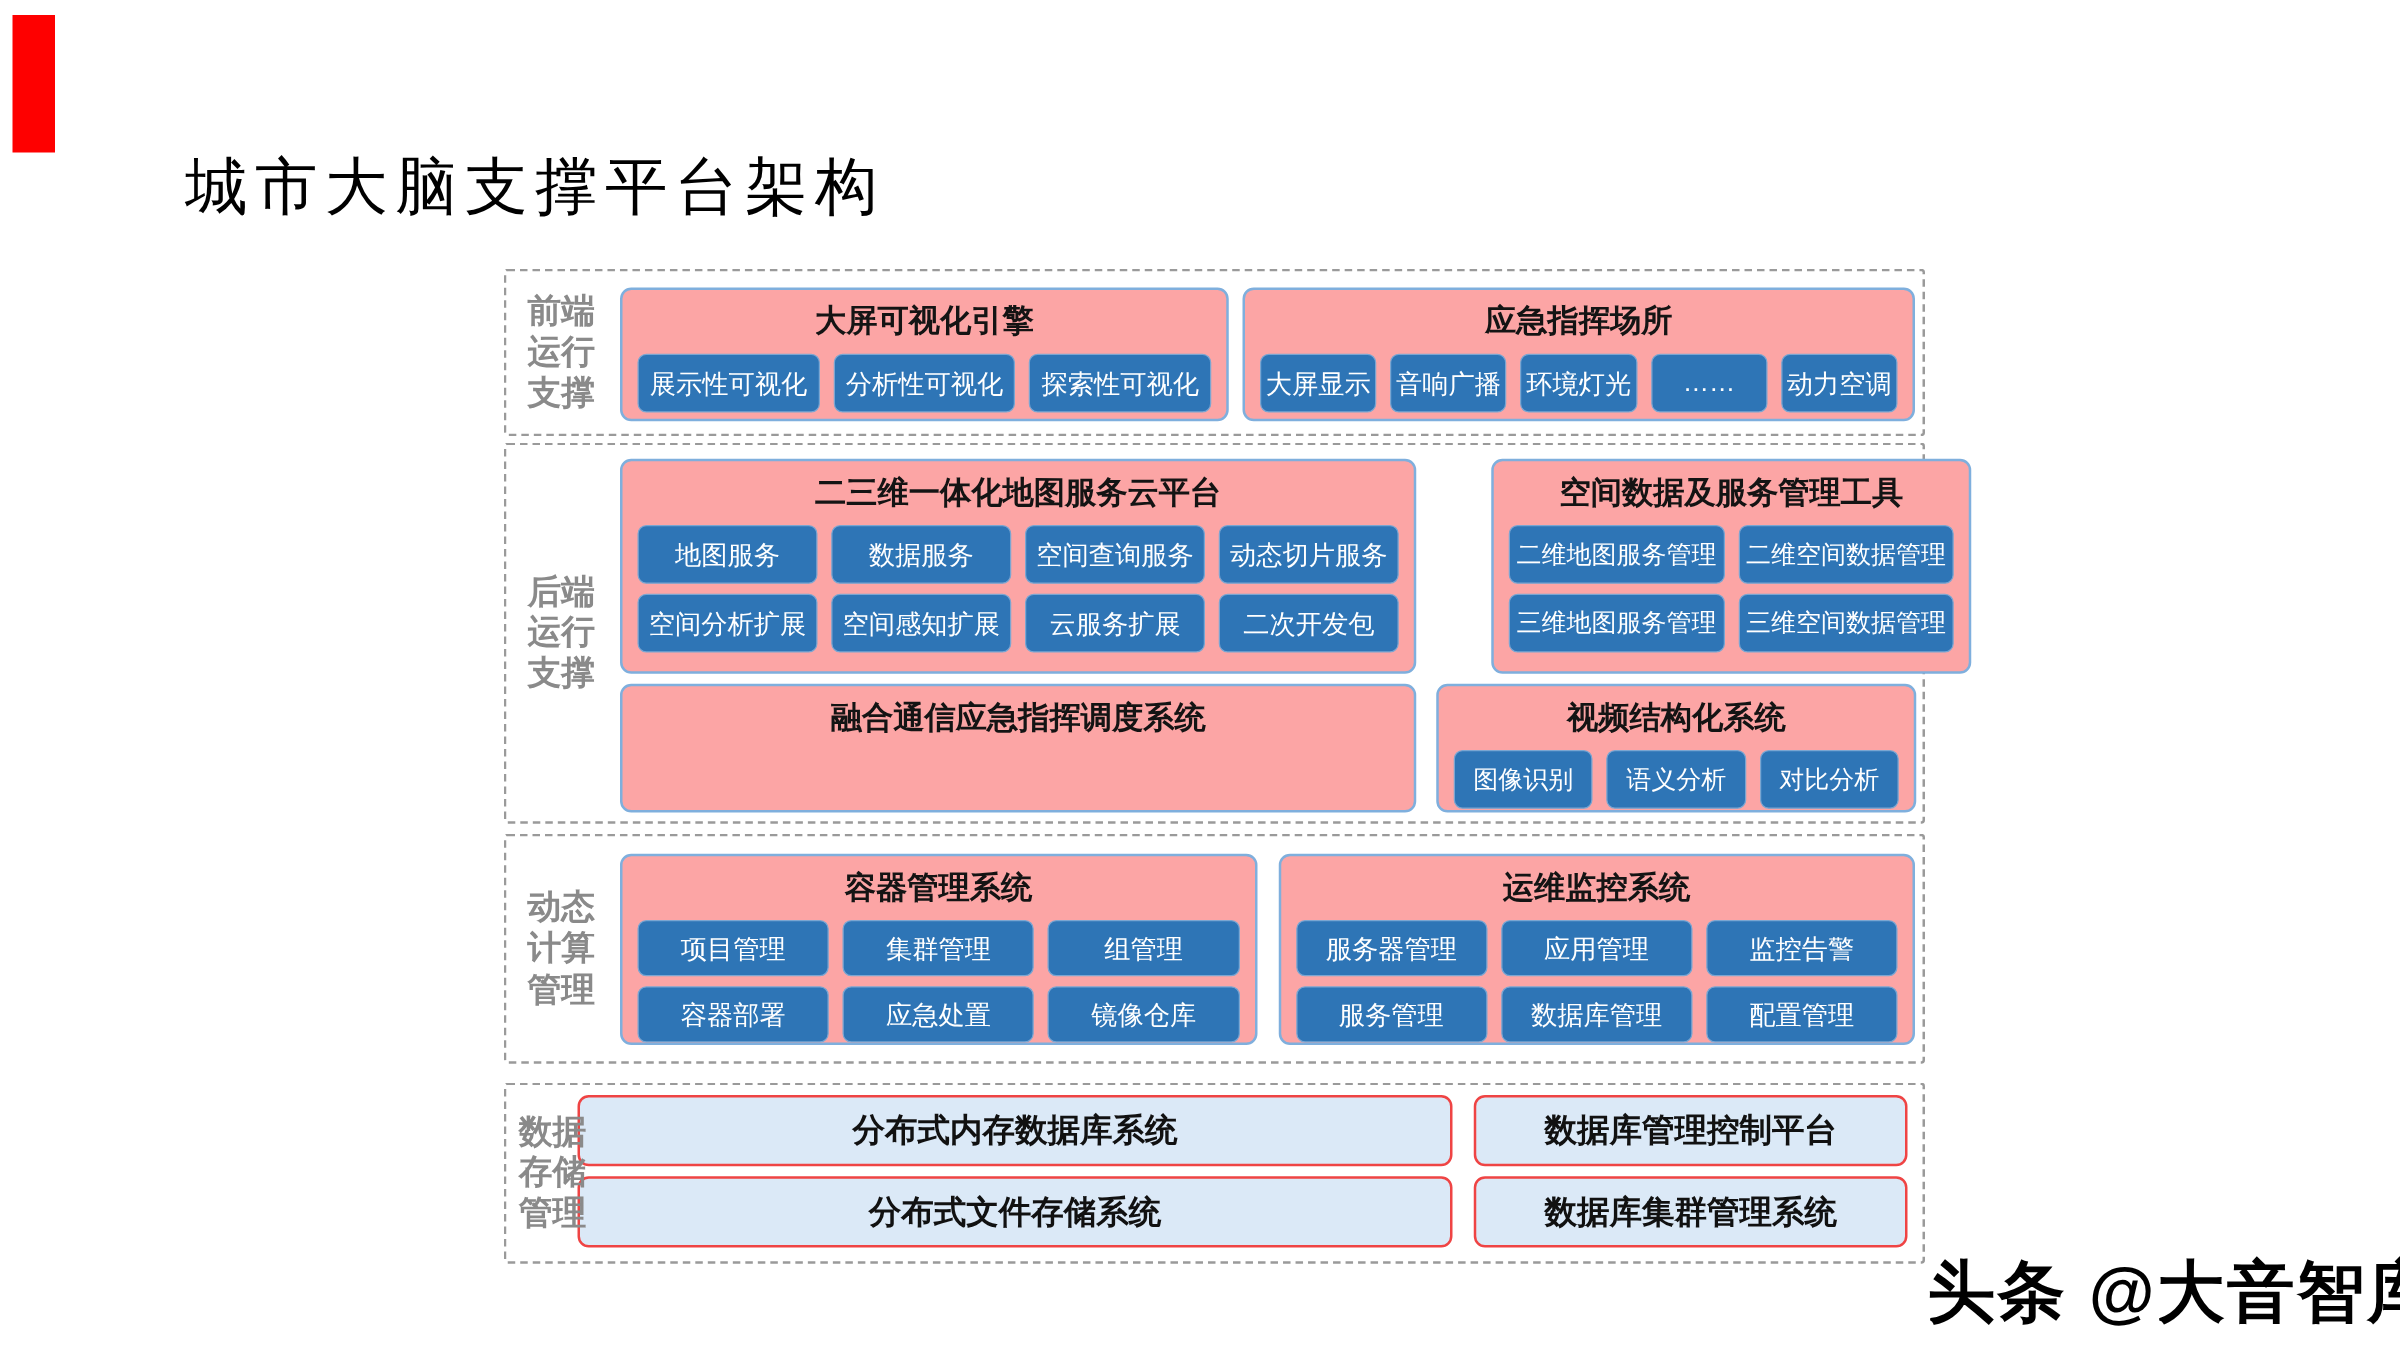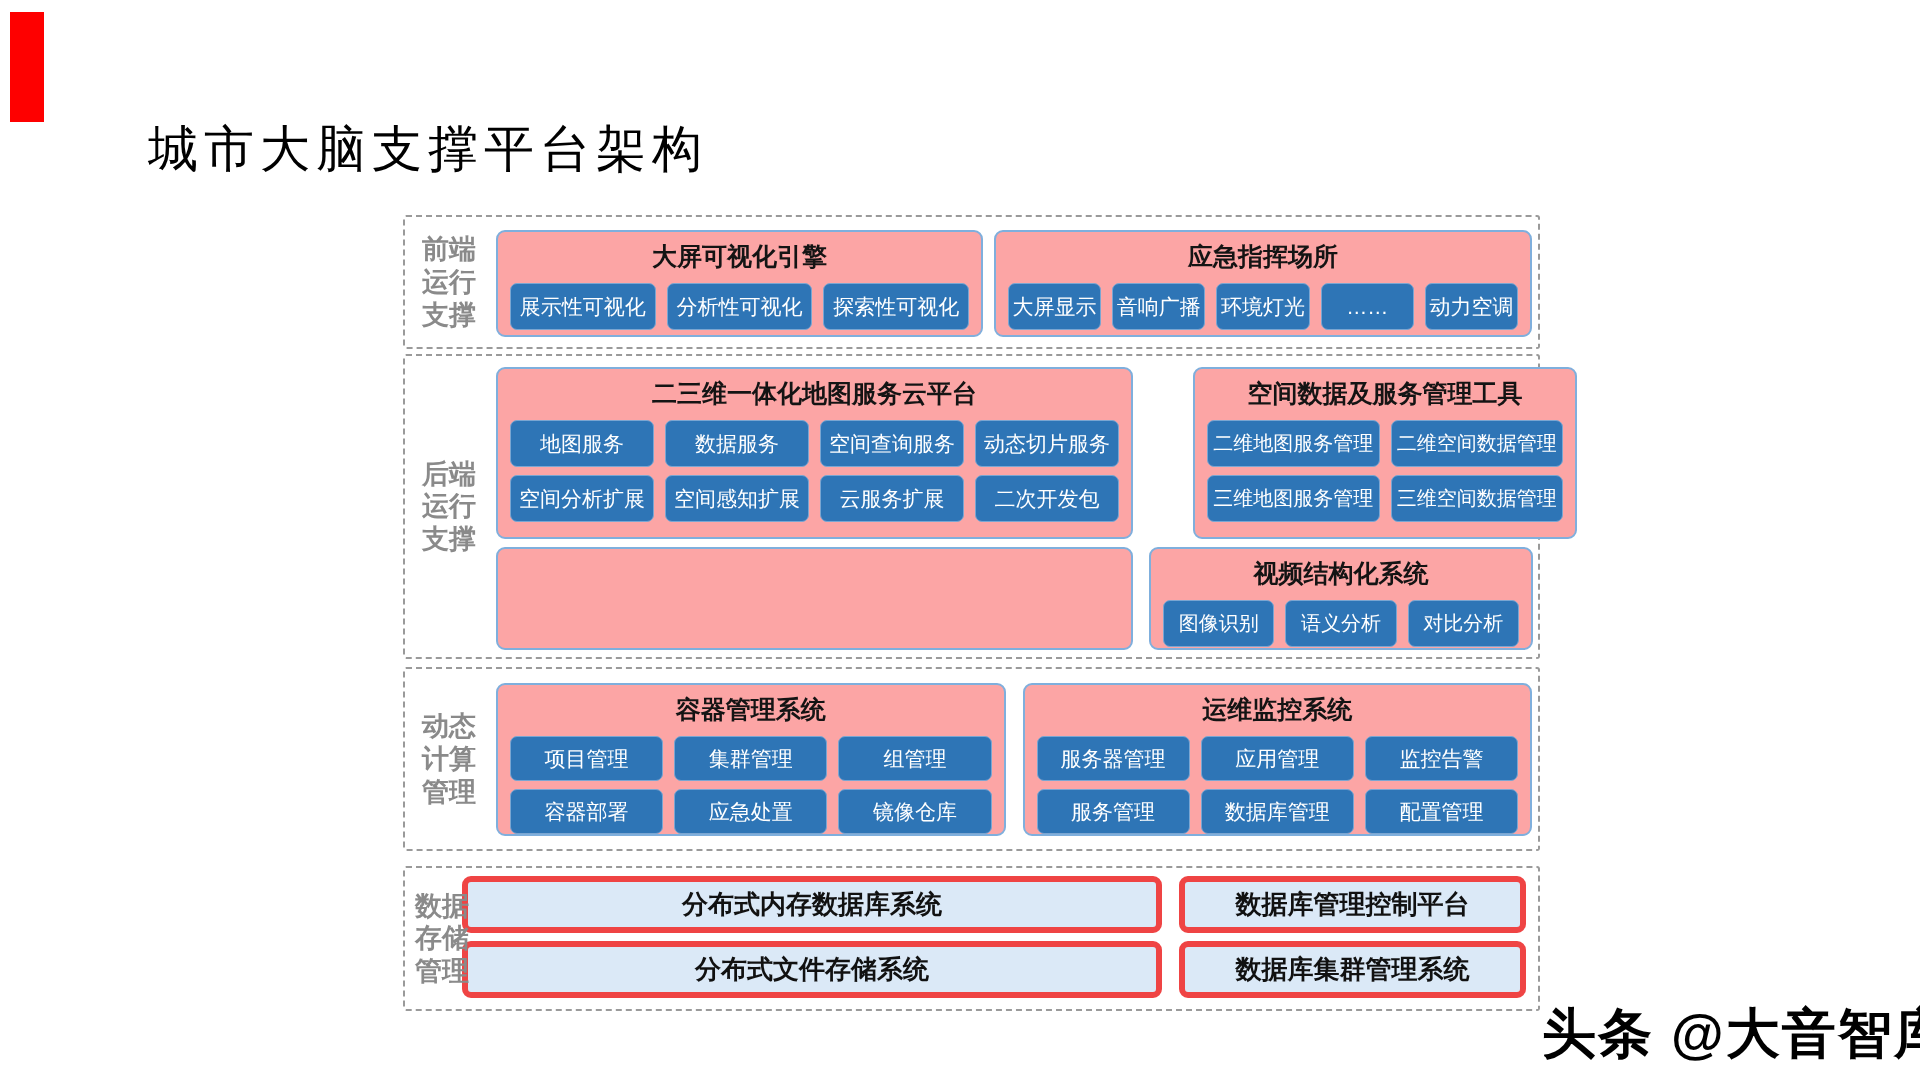--- a/index.html
+++ b/index.html
@@ -56,21 +56,21 @@
   .band3-content .panel{flex:1;height:153px;}
   .band3-content .btn{min-height:45px;}
 
   
   #band4 .band-label{left:10px;}
   .band4-content{
     margin-left:57px;padding:8px 12px 0 0;
     display:grid;grid-template-columns:700px 1fr;gap:8px 17px;
   }
   .bigbox{
-    height:57px;background:#dbe9f7;border:6px solid #ef4444;border-radius:9px;
+    height:57px;background:#dbe9f7;border:2px solid #ef4444;border-radius:9px;
     display:flex;align-items:center;justify-content:center;
     font-weight:bold;font-size:26px;color:#111;box-sizing:border-box;white-space:nowrap;
   }
 
   .watermark{
     position:absolute;left:1542px;top:998px;
     font-weight:900;font-size:54px;color:#000;letter-spacing:2px;white-space:nowrap;
   }
 </style>
 </head>
@@ -135,20 +135,21 @@
       <div class="btn-row">
         <div class="btn">二维地图服务管理</div>
         <div class="btn">二维空间数据管理</div>
       </div>
       <div class="btn-row">
         <div class="btn">三维地图服务管理</div>
         <div class="btn">三维空间数据管理</div>
       </div>
     </div>
     <div class="panel p-comm">
+      <div class="panel-title">融合通信应急指挥调度系统</div>
     </div>
     <div class="panel p-video">
       <div class="panel-title">视频结构化系统</div>
       <div class="btn-row">
         <div class="btn">图像识别</div>
         <div class="btn">语义分析</div>
         <div class="btn">对比分析</div>
       </div>
     </div>
   </div>

